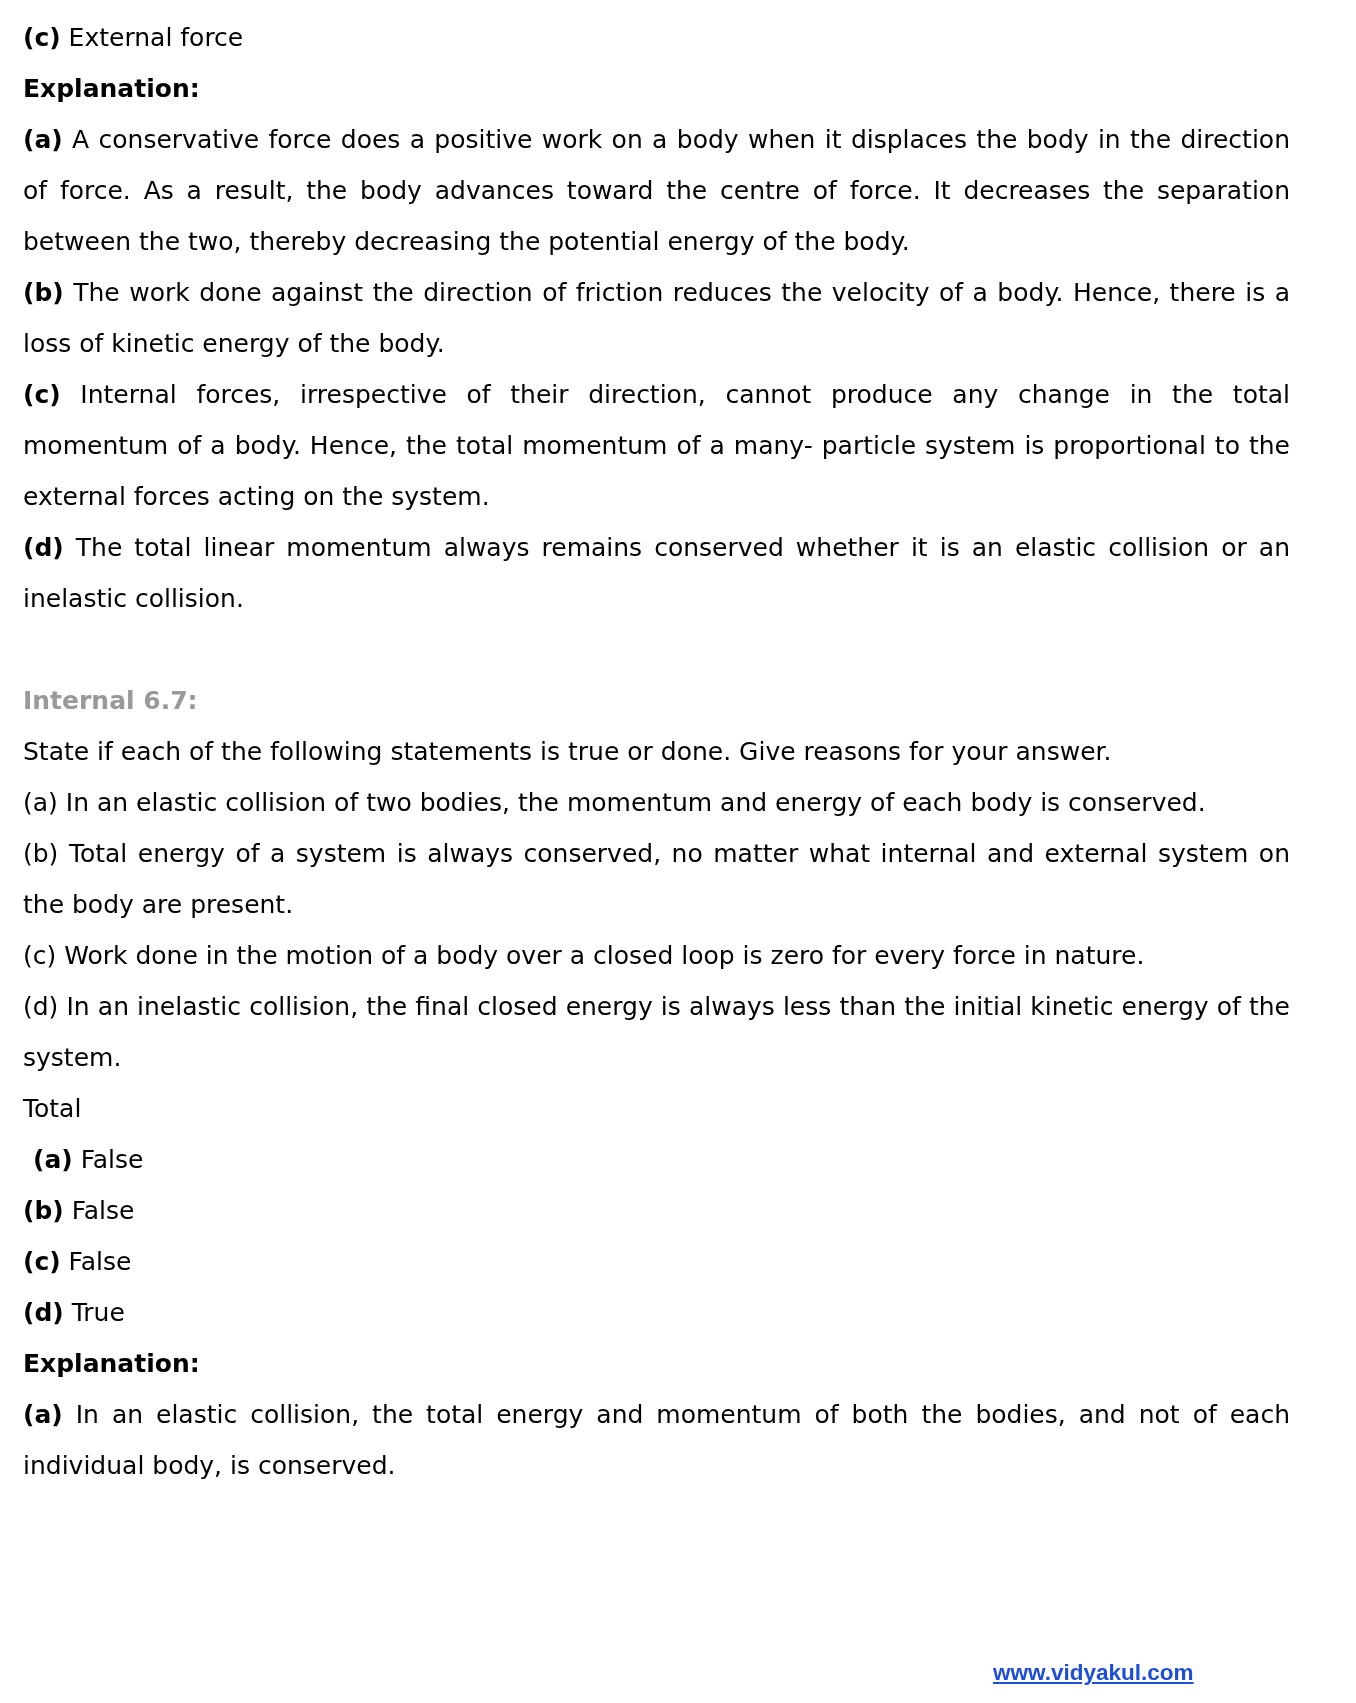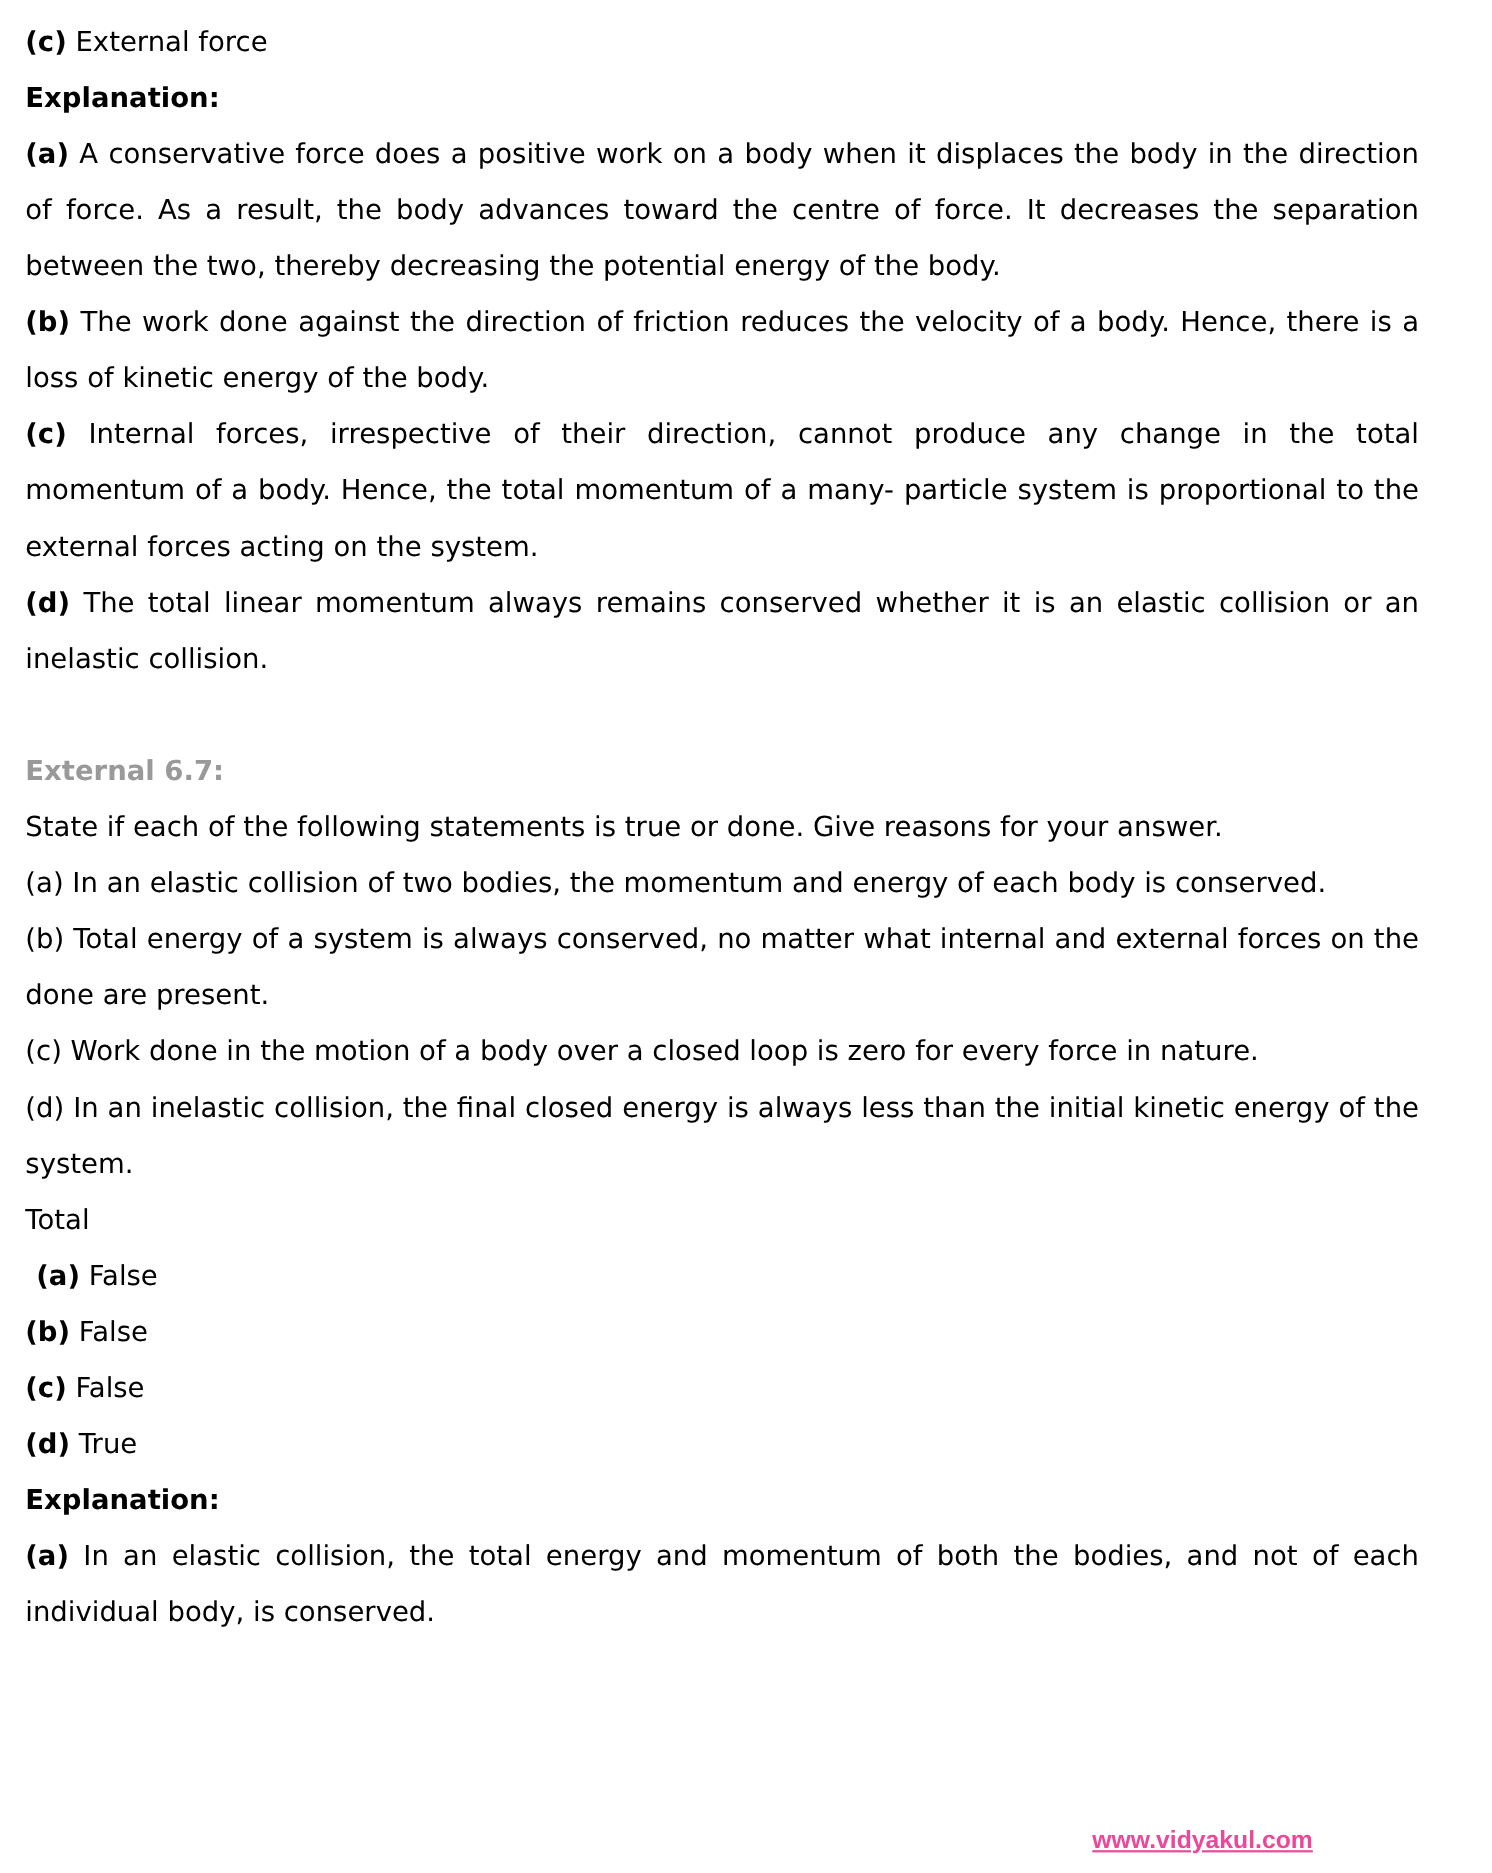--- a/index.html
+++ b/index.html
@@ -43,44 +43,44 @@
     .indent1 {
       padding-left: 10px;
     }
     .footer-link {
       position: absolute;
       left: 993px;
       top: 1660px;
       font-family: "Liberation Sans", sans-serif;
       font-weight: bold;
       font-size: 22.5px;
-      color: #ec4899;
+      color: #1d4ed8;
       text-decoration: underline;
       cursor: pointer;
       text-align: center;
     }
   </style>
 </head>
 <body>
 
 <div class="page">
 
   <p class="para"><span class="label">(c)</span><span> External force</span></p>
 
   <p class="heading">Explanation:</p>
 
   <p class="para"><span class="label">(a)</span><span> A conservative force does a positive work on a body when it displaces the body in the direction of force. As a result, the body advances toward the centre of force. It decreases the separation between the two, thereby decreasing the potential energy of the body.</span></p>
   <p class="para"><span class="label">(b)</span><span> The work done against the direction of friction reduces the velocity of a body. Hence, there is a loss of kinetic energy of the body.</span></p>
   <p class="para"><span class="label">(c)</span><span> Internal forces, irrespective of their direction, cannot produce any change in the total momentum of a body. Hence, the total momentum of a many- particle system is proportional to the external forces acting on the system.</span></p>
   <p class="para"><span class="label">(d)</span><span> The total linear momentum always remains conserved whether it is an elastic collision or an inelastic collision.</span></p>
 
-  <p class="question-title">External 6.7:</p>
+  <p class="question-title">Internal 6.7:</p>
   <p class="para">State if each of the following statements is true or done. Give reasons for your answer.</p>
   <p class="para">(a) In an elastic collision of two bodies, the momentum and energy of each body is conserved.</p>
-  <p class="para">(b) Total energy of a system is always conserved, no matter what internal and external forces on the done are present.</p>
+  <p class="para">(b) Total energy of a system is always conserved, no matter what internal and external system on the body are present.</p>
   <p class="para">(c) Work done in the motion of a body over a closed loop is zero for every force in nature.</p>
   <p class="para">(d) In an inelastic collision, the final closed energy is always less than the initial kinetic energy of the system.</p>
 
   <p class="para">Total</p>
   <p class="para indent1"><span class="label">(a)</span><span> False</span></p>
   <p class="para"><span class="label">(b)</span><span> False</span></p>
   <p class="para"><span class="label">(c)</span><span> False</span></p>
   <p class="para"><span class="label">(d)</span><span> True</span></p>
 
   <p class="heading">Explanation:</p>

